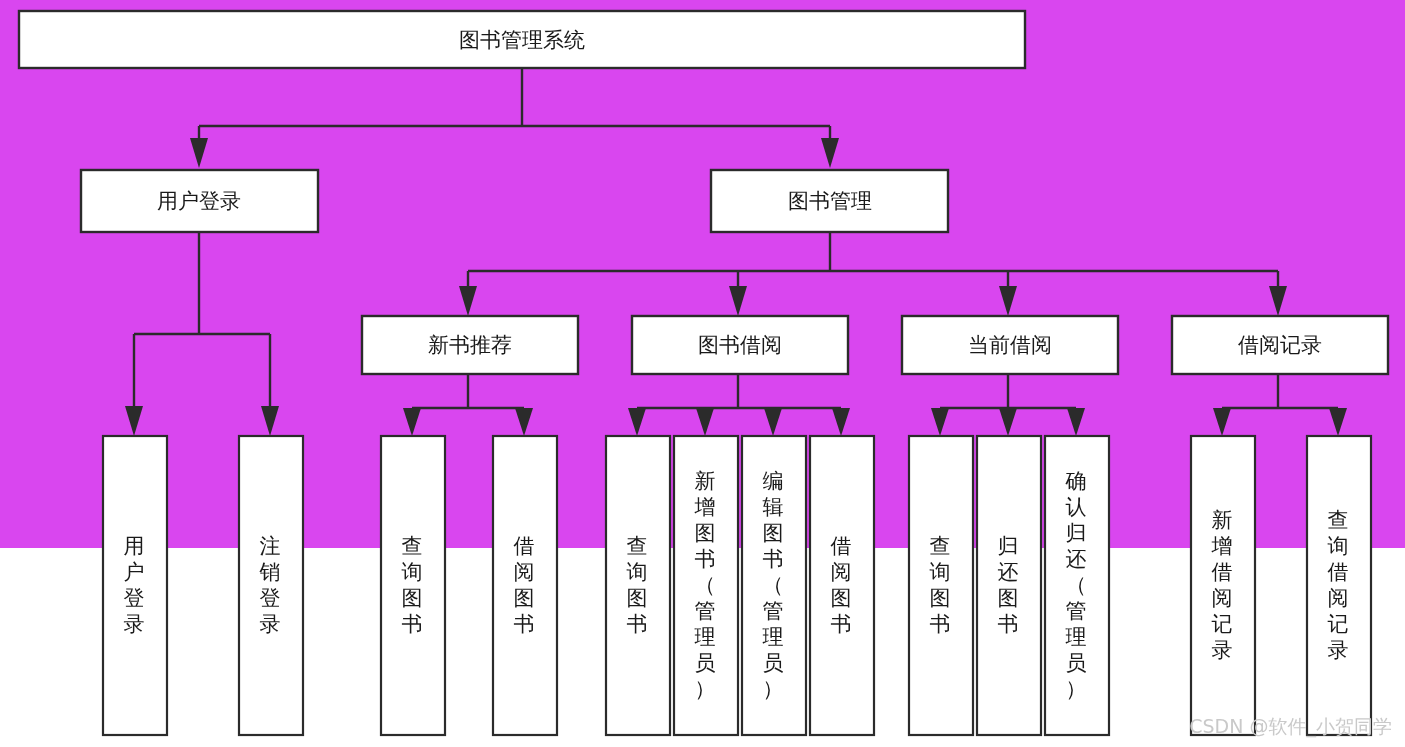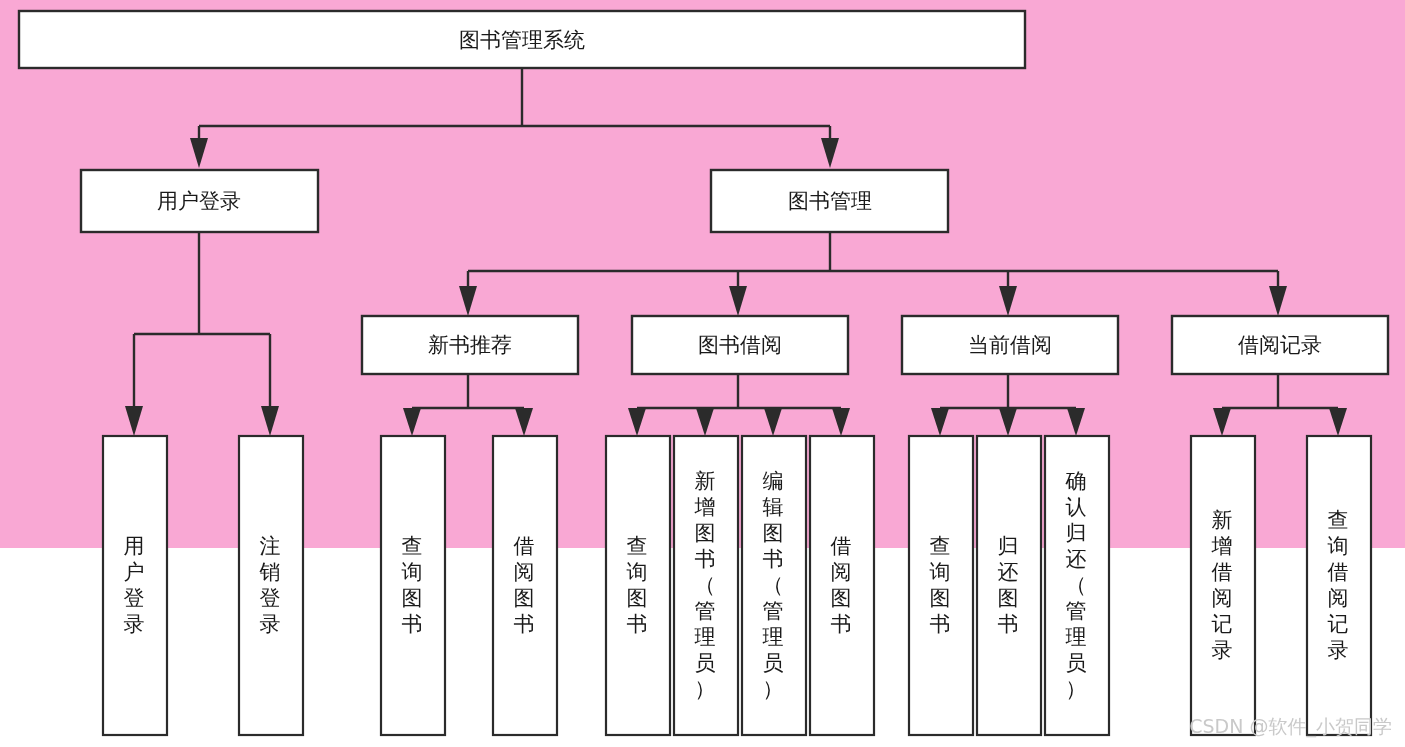--- a/index.html
+++ b/index.html
@@ -11,21 +11,21 @@
   body {
     width: 1405px;
     height: 747px;
     overflow: hidden;
     font-family: "DejaVu Sans", "Liberation Sans", sans-serif;
   }
   #diagram-root {
     position: relative;
     width: 1405px;
     height: 548px;
-    background: #f9a8d4;
+    background: #d946ef;
   }
   svg#chart-svg {
     position: absolute;
     top: 0;
     left: 0;
     width: 1405px;
     height: 747px;
     display: block;
   }
   .node-rect {

